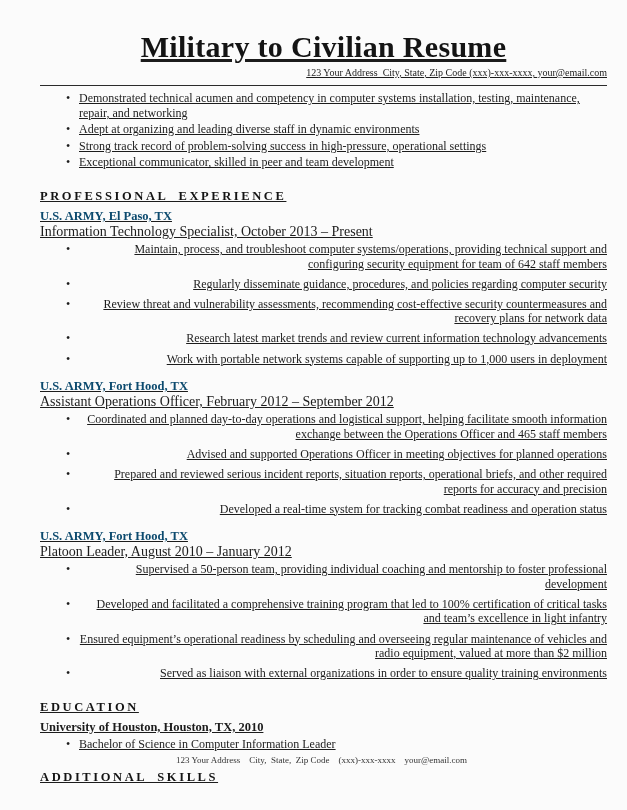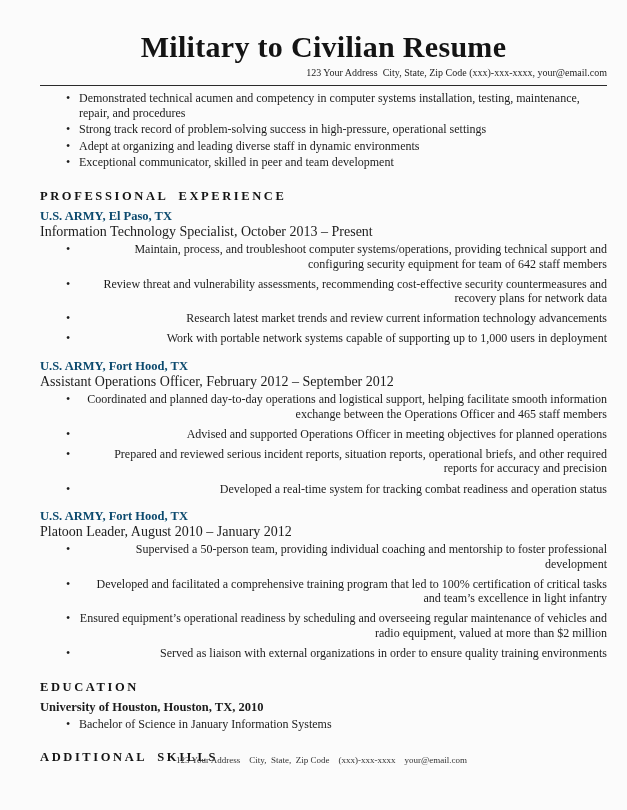--- a/index.html
+++ b/index.html
@@ -11,20 +11,21 @@
   }
   .page {
     position: relative;
     width: 627px;
     height: 810px;
     margin: 0 auto;
     background: #fbfbfb;
     box-sizing: border-box;
     padding: 0 20px 0 40px;
     overflow: hidden;
+    text-decoration: underline;
   }
   
   .resume-title {
     margin: 30px 0 3px 0;
     text-align: center;
     font-size: 30px;
     font-weight: bold;
     letter-spacing: 0.3px;
     color: #141414;
   }
@@ -110,35 +111,36 @@
 
   <header>
     <h1 class="resume-title">Military to Civilian Resume</h1>
     <div class="contact-line">123 Your Address  City, State, Zip Code (xxx)-xxx-xxxx, your@email.com</div>
   </header>
 
   <hr class="header-divider">
 
   <section class="section first">
     <ul class="bullets">
-      <li>Demonstrated technical acumen and competency in computer systems installation, testing, maintenance, repair, and procedures</li>
+      <li>Demonstrated technical acumen and competency in computer systems installation, testing, maintenance, repair, and networking</li>
+      <li>Adept at organizing and leading diverse staff in dynamic environments</li>
       <li>Strong track record of problem-solving success in high-pressure, operational settings</li>
-      <li>Adept at organizing and leading diverse staff in dynamic environments</li>
       <li>Exceptional communicator, skilled in peer and team development</li>
     </ul>
   </section>
 
   <section class="section">
     <h2 class="section-heading">PROFESSIONAL EXPERIENCE</h2>
 
     <div class="job first">
       <h3 class="employer">U.S. ARMY, El Paso, TX</h3>
       <p class="role">Information Technology Specialist, October 2013 – Present</p>
       <ul class="bullets spaced">
         <li>Maintain, process, and troubleshoot computer systems/operations, providing technical support and configuring security equipment for team of 642 staff members</li>
+        <li>Regularly disseminate guidance, procedures, and policies regarding computer security</li>
         <li>Review threat and vulnerability assessments, recommending cost-effective security countermeasures and recovery plans for network data</li>
         <li>Research latest market trends and review current information technology advancements</li>
         <li>Work with portable network systems capable of supporting up to 1,000 users in deployment</li>
       </ul>
     </div>
 
     <div class="job">
       <h3 class="employer">U.S. ARMY, Fort Hood, TX</h3>
       <p class="role">Assistant Operations Officer, February 2012 – September 2012</p>
       <ul class="bullets spaced">
@@ -158,21 +160,21 @@
         <li>Ensured equipment’s operational readiness by scheduling and overseeing regular maintenance of vehicles and radio equipment, valued at more than $2 million</li>
         <li>Served as liaison with external organizations in order to ensure quality training environments</li>
       </ul>
     </div>
   </section>
 
   <section class="section">
     <h2 class="section-heading">EDUCATION</h2>
     <h3 class="school">University of Houston, Houston, TX, 2010</h3>
     <ul class="bullets">
-      <li>Bachelor of Science in January Information Systems</li>
+      <li>Bachelor of Science in Computer Information Leader</li>
     </ul>
   </section>
 
   <section class="section">
     <h2 class="section-heading">ADDITIONAL SKILLS</h2>
 
   </section>
 
   <footer class="page-footer">123 Your Address    City,  State,  Zip Code    (xxx)-xxx-xxxx    your@email.com</footer>
 

